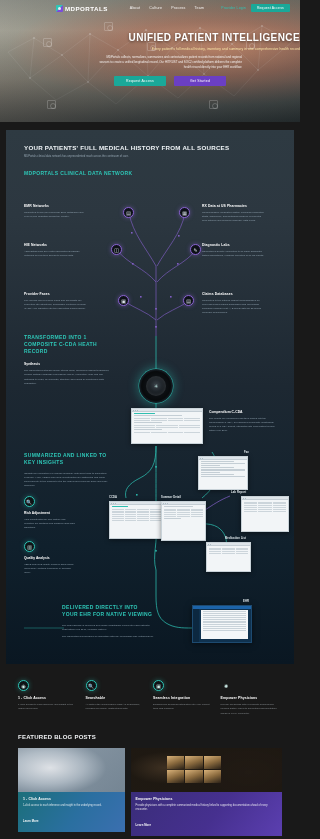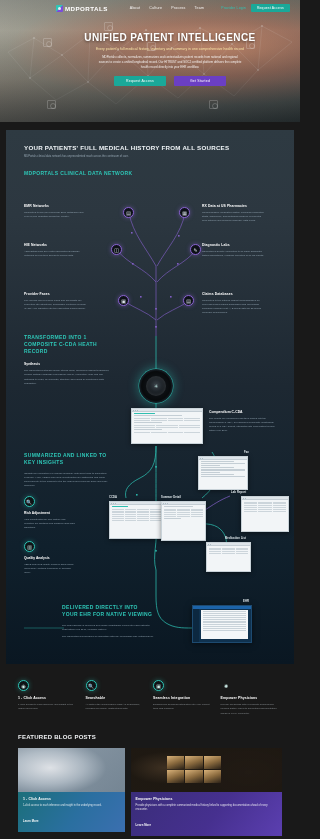--- a/index.html
+++ b/index.html
@@ -53,21 +53,21 @@
   .nav-right { margin-left:auto; display:flex; align-items:center; gap:5px; }
   .nav-login { font-size:3.4px; color:#2ec5b6; letter-spacing:.2px; }
   .btn {
     display:inline-flex; align-items:center; justify-content:center;
     font-size:3.4px; color:#fff; letter-spacing:.2px; border-radius:1px; white-space:nowrap;
   }
   .btn-teal { background:#1aa899; }
   .btn-purple { background:#6b3fc4; }
   .nav-cta { height:8px; padding:0 6px; }
 
-  .hero-body { position:relative; z-index:5; text-align:center; padding-top:16px;padding-left:40px; }
+  .hero-body { position:relative; z-index:5; text-align:right; padding-top:16px;padding-left:40px; }
   .hero-title {
     font-size:10px; font-weight:bold; color:#fff; letter-spacing:.4px;
     text-shadow:0 1px 3px rgba(0,0,0,.55);
   }
   .hero-lead { font-size:3.3px; color:#fbe6a8; margin-top:4px; letter-spacing:.1px; }
   .hero-p { font-size:2.9px; color:rgba(255,255,255,.88); line-height:1.65; margin-top:4px; padding:0 58px; }
   .hero-btns { display:flex; justify-content:center; gap:8px; margin-top:7px; }
   .hero-btns .btn { width:52px; height:10px; font-size:3.5px; }
 
   

